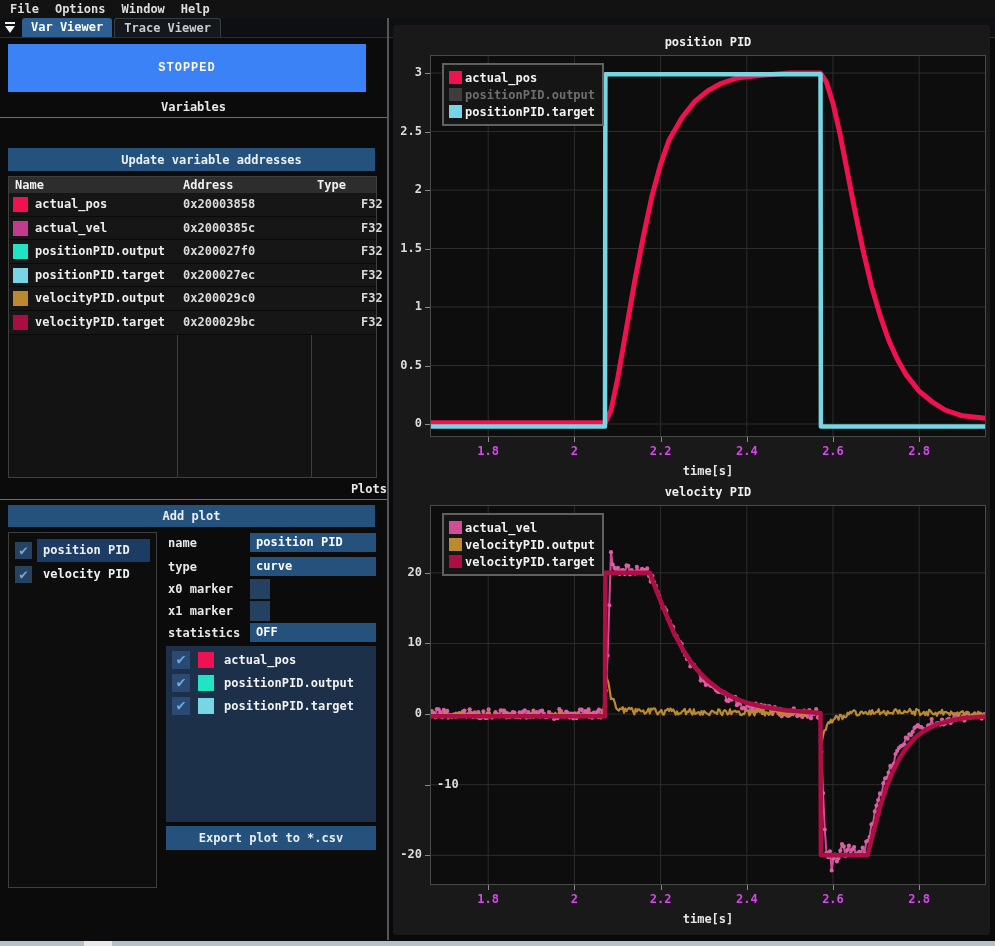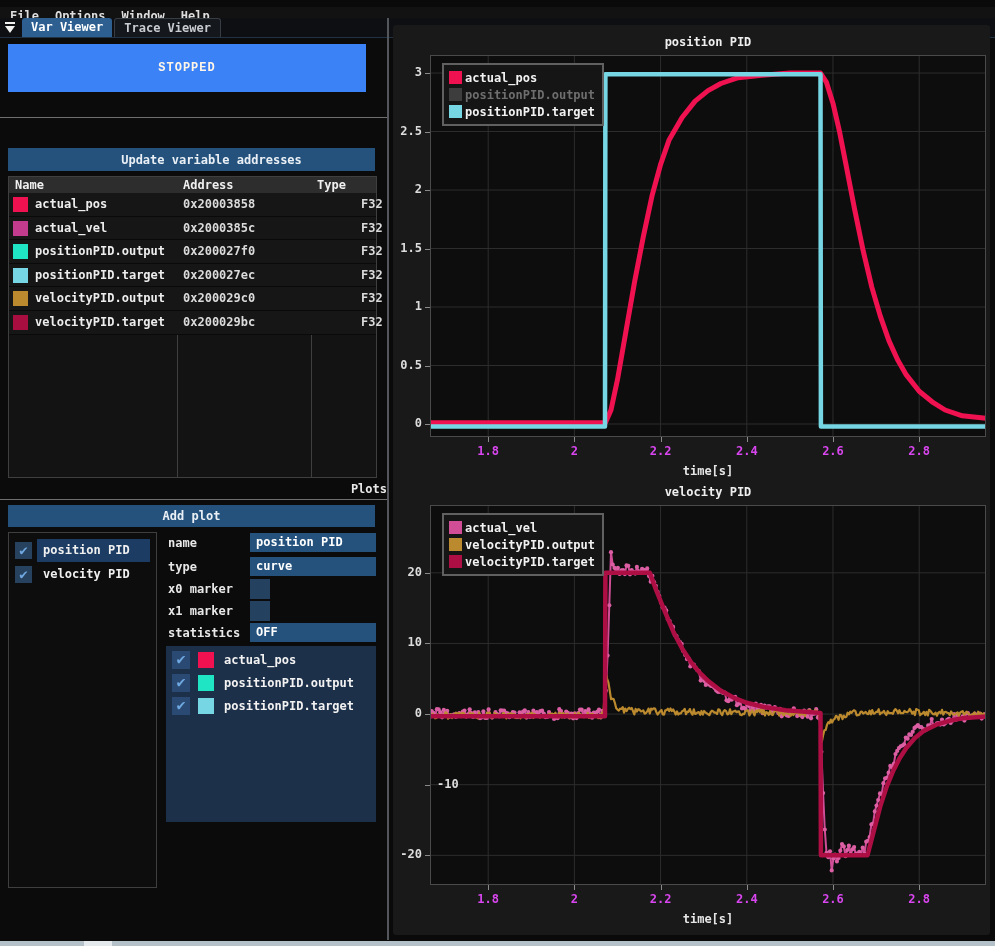--- a/index.html
+++ b/index.html
@@ -1,21 +1,21 @@
 <!DOCTYPE html>
 <html><head>
 <meta charset="utf-8">
 <style>
   * { margin:0; padding:0; box-sizing:border-box; }
   html,body { width:995px; height:946px; background:#0A0A0A; overflow:hidden;
     font-family:"DejaVu Sans Mono", monospace; font-weight:700; }
   #app { position:relative; width:995px; height:946px; background:#0A0A0A; }
 
   
-  .menubar { position:absolute; left:0; top:7px; width:995px; height:18px;
+  .menubar { position:absolute; left:0; top:0; width:995px; height:18px;
     background:#121212; display:flex; align-items:center; gap:16px; padding-left:10px; }
   .menu-item { color:#DEDEDE; font-size:12px; cursor:default; }
   .tabbar { position:absolute; left:0; top:18px; width:995px; height:20px;
     background:#0D0F12; border-bottom:1px solid #223245; display:flex; align-items:flex-end; }
   .tabicon { width:18px; height:19px; position:relative; margin:0 2px; }
   .tabicon .bar { position:absolute; left:3px; top:4px; width:10px; height:2px; background:#F0F0F0; }
   .tabicon .tri { position:absolute; left:3px; top:8px; width:0; height:0;
     border-left:5px solid transparent; border-right:5px solid transparent; border-top:7px solid #F0F0F0; }
   .tab { height:19px; line-height:19px; padding:0 9px; font-size:12px; border-radius:3px 3px 0 0; margin-right:2px; }
   .tab.active { background:#2D6090; color:#FFFFFF; }
@@ -101,20 +101,21 @@
     </div>
     <div id="tabs" style="display:flex;align-items:flex-end;">
         <div class="tab active">Var Viewer</div>
         <div class="tab inactive">Trace Viewer</div>
       </div>
   </div>
 
   <div class="left">
     <div class="stopped">STOPPED</div>
 
+    <div class="sectitle" style="top:62px;">Variables</div>
     <div class="hr" style="top:79px;"></div>
 
     <div class="btn" style="left:8px;top:110px;width:367px;height:23px;padding-left:40px;">Update variable addresses</div>
 
     <div class="vartable" id="vartable">
         <div class="vt-colline" style="left: 168px;"></div>
         <div class="vt-colline" style="left: 302px;"></div>
         <div class="vt-header">
           <span class="vt-h" style="left: 6px;">Name</span>
           <span class="vt-h" style="left: 174px;">Address</span>
@@ -196,20 +197,21 @@
           <div class="sl-swatch" style="background: rgb(31, 229, 196);"></div>
           <div class="sl-label">positionPID.output</div>
         </div>
         <div class="sl-row" style="top: 49px;">
           <div class="sl-check">✔</div>
           <div class="sl-swatch" style="background: rgb(118, 214, 228);"></div>
           <div class="sl-label">positionPID.target</div>
         </div>
       </div>
 
+    <div class="btn" style="left:166px;top:788px;width:210px;height:24px;">Export plot to *.csv</div>
   </div>
 
   <div class="divider"></div>
 
   <div class="card" id="chartcard">
       <div class="ctitle" style="left: 37px; top: 10px; width: 556px;">position PID</div>
       <svg class="plot-svg" width="556" height="382" viewBox="0 0 556 382" style="left: 37px; top: 30px;">
         <rect x="0" y="0" width="556" height="382" fill="#0D0D0D"></rect>
         <line x1="58.18604651162791" y1="0" x2="58.18604651162791" y2="382" stroke="#2D2D2D" stroke-width="1"></line>
         <line x1="144.38759689922477" y1="0" x2="144.38759689922477" y2="382" stroke="#2D2D2D" stroke-width="1"></line>

